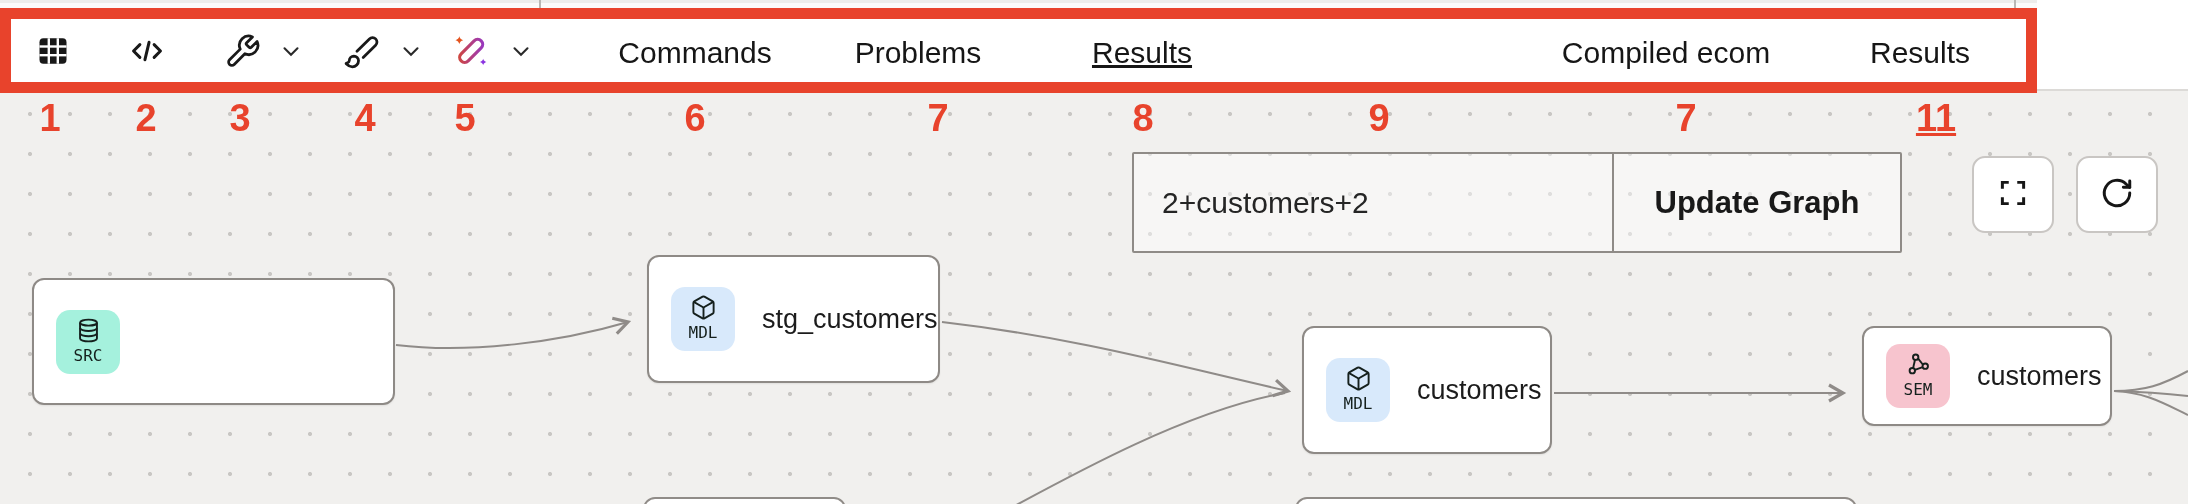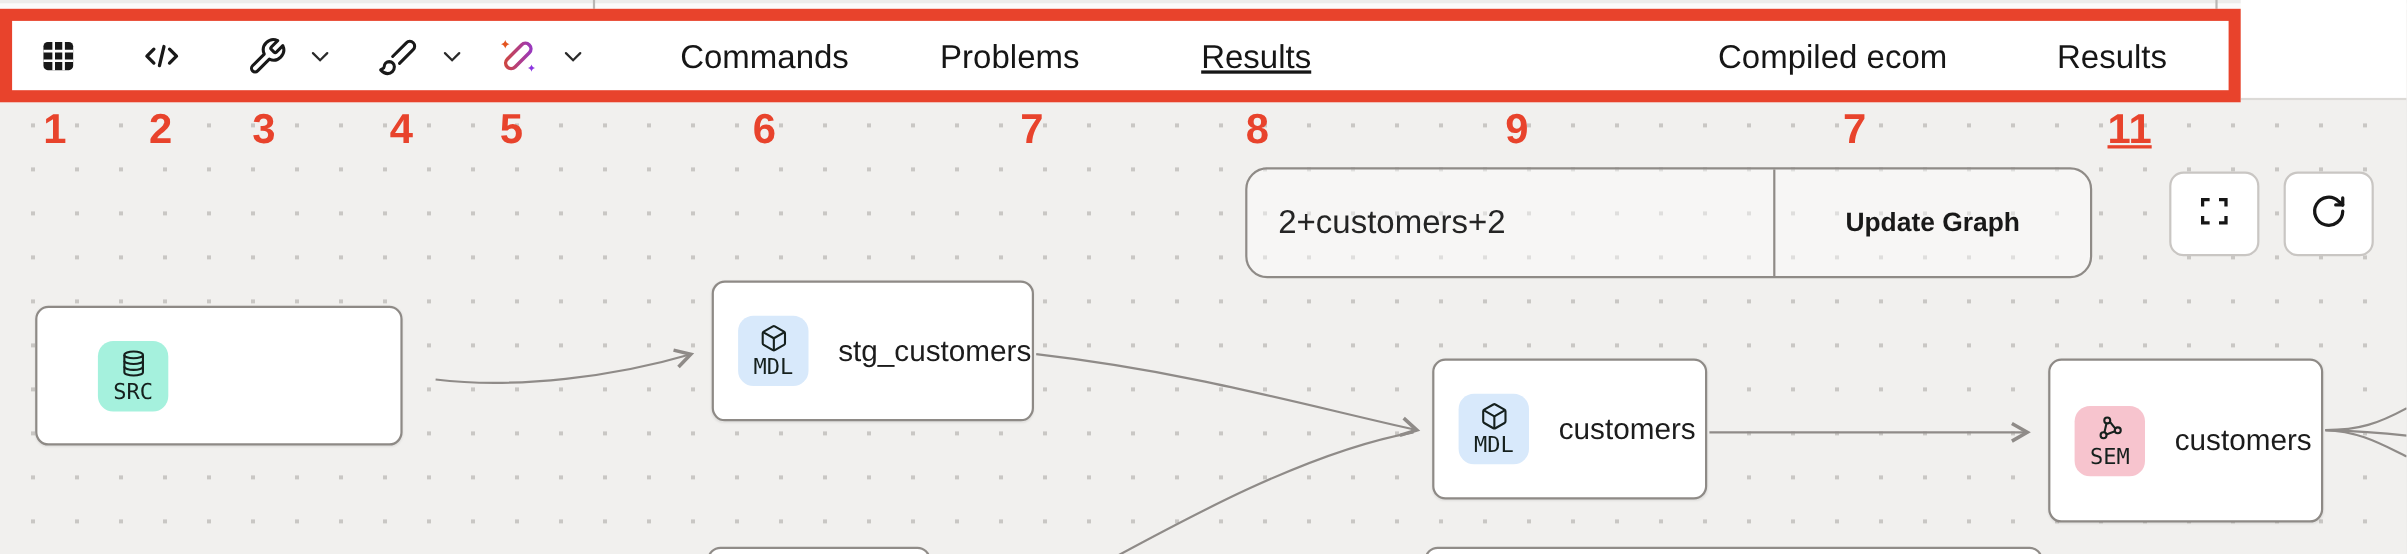--- a/index.html
+++ b/index.html
@@ -19,33 +19,33 @@
   .redbox{position:absolute;left:0;top:8px;width:2037px;height:85px;background:#ffffff;border:11px solid #e8432c;}
   .tool-icon{position:absolute;top:31px;height:40px;display:flex;align-items:center;z-index:5;}
   .tool-icon svg{display:block;}
   .tab{position:absolute;top:36px;transform:translateX(-50%);font-size:30px;font-weight:500;color:#161616;white-space:nowrap;z-index:5;cursor:pointer;}
   
   .num{position:absolute;top:97px;transform:translateX(-50%);font-size:38px;font-weight:700;color:#e8432c;z-index:6;}
   
   .node{position:absolute;background:#ffffff;border:2px solid #8e8a86;border-radius:12px;display:flex;align-items:center;box-shadow:0 1px 2px rgba(0,0,0,.07);z-index:3;cursor:pointer;}
   .badge{width:64px;height:64px;border-radius:14px;margin-left:22px;display:flex;flex-direction:column;align-items:center;justify-content:center;flex:none;}
   .badge svg{display:block;}
-  .badge .bt{font-family:"DejaVu Sans Mono", monospace;font-size:20px;font-weight:500;color:#15201d;line-height:22px;margin-top:1px;}
+  .badge .bt{font-family:"DejaVu Sans Mono", monospace;font-size:16px;font-weight:500;color:#15201d;line-height:22px;margin-top:1px;}
   .badge-src{background:#a5f1dd;}
   .badge-mdl{background:#d8e9fb;}
   .badge-sem{background:#f7c4ce;}
   .node .nlabel{margin-left:27px;margin-right:28px;font-size:27px;color:#1c1c1c;white-space:nowrap;}
   .partial{position:absolute;top:497px;height:60px;background:#ffffff;border:2px solid #908c88;border-radius:12px;z-index:3;cursor:pointer;}
   
   .edges{position:absolute;left:0;top:0;z-index:2;pointer-events:none;}
   
-  .qgroup{position:absolute;left:1132px;top:152px;width:770px;height:101px;border:2px solid #8f8b87;border-radius:20px;background:rgba(255,255,255,.42);display:flex;align-items:stretch;z-index:4;}
+  .qgroup{position:absolute;left:1132px;top:152px;width:770px;height:101px;border:2px solid #8f8b87;border-radius:2px;background:rgba(255,255,255,.42);display:flex;align-items:stretch;z-index:4;}
   .qinput{flex:none;width:478px;border:none;outline:none;background:transparent;font-family:"Liberation Sans",sans-serif;font-size:30px;color:#252525;padding:0 0 0 28px;border-radius:10px 0 0 10px;}
   .qdivider{width:2px;background:#8f8b87;}
-  .qbutton{flex:1;display:flex;align-items:center;justify-content:center;font-size:24px;font-weight:700;color:#191919;cursor:pointer;border-radius:0 10px 10px 0;}
+  .qbutton{flex:1;display:flex;align-items:center;justify-content:center;font-size:31px;font-weight:700;color:#191919;cursor:pointer;border-radius:0 10px 10px 0;}
   
   .cbtn{position:absolute;top:156px;width:82px;height:77px;background:#ffffff;border:2px solid #c9c6c3;border-radius:13px;display:flex;align-items:center;justify-content:center;z-index:4;cursor:pointer;}
 </style>
 </head>
 <body>
 
 <div class="stage">
 
   <svg class="edges" width="2188" height="504" viewBox="0 0 2188 504">
     <defs>
@@ -57,21 +57,21 @@
       <path d="M396 345 C 470 354, 560 342, 628 322" marker-end="url(#arrow)"></path>
       <path d="M942 322 C 1080 338, 1185 368, 1288 391" marker-end="url(#arrow)"></path>
       <path d="M985 522 C 1080 470, 1190 410, 1285 393"></path>
       <path d="M1554 393 L 1843 393" marker-end="url(#arrow)"></path>
       <path d="M2114 391 C 2145 391, 2162 385, 2188 371"></path>
       <path d="M2114 391 C 2150 392, 2170 394, 2188 396"></path>
       <path d="M2114 391 C 2145 392, 2165 404, 2188 415"></path>
     </g>
   </svg>
 
-  <div class="node" style="left:32px;top:278px;width:334px;height:127px;padding-left:33px;">
+  <div class="node" style="left:32px;top:278px;width:363px;height:127px;">
     <div class="badge badge-src">
       <span>
         <svg width="27" height="27" viewBox="0 0 24 24" fill="none" stroke="#15201d" stroke-width="1.7">
           <ellipse cx="12" cy="5" rx="7.5" ry="2.7"></ellipse>
           <path d="M4.5 5v4.7c0 1.5 3.4 2.7 7.5 2.7s7.5-1.2 7.5-2.7V5"></path>
           <path d="M4.5 9.7v4.7c0 1.5 3.4 2.7 7.5 2.7s7.5-1.2 7.5-2.7V9.7"></path>
           <path d="M4.5 14.4v4.6c0 1.5 3.4 2.7 7.5 2.7s7.5-1.2 7.5-2.7v-4.6"></path>
         </svg>
       </span>
       <span class="bt">SRC</span>
@@ -99,21 +99,21 @@
           <path d="M21 16V8a1.6 1.6 0 0 0-.8-1.4l-7.4-4.2a1.6 1.6 0 0 0-1.6 0L3.8 6.6A1.6 1.6 0 0 0 3 8v8a1.6 1.6 0 0 0 .8 1.4l7.4 4.2a1.6 1.6 0 0 0 1.6 0l7.4-4.2A1.6 1.6 0 0 0 21 16z"></path>
           <polyline points="3.3 7 12 12 20.7 7"></polyline>
           <line x1="12" y1="22" x2="12" y2="12"></line>
         </svg>
       </span>
       <span class="bt">MDL</span>
     </div>
     <span class="nlabel">customers</span>
   </div>
 
-  <div class="node" style="left:1862px;top:326px;width:250px;height:149px;">
+  <div class="node" style="left:1862px;top:326px;width:250px;height:100px;">
     <div class="badge badge-sem">
       <span>
         <svg width="27" height="27" viewBox="0 0 24 24" fill="none" stroke="#15201d" stroke-width="1.7">
           <circle cx="6.5" cy="17.5" r="2.4"></circle>
           <circle cx="9.5" cy="5.5" r="2.4"></circle>
           <circle cx="18" cy="13.5" r="2.4"></circle>
           <line x1="7.2" y1="15.2" x2="8.9" y2="7.8"></line>
           <line x1="11.7" y1="6.7" x2="16" y2="12.2"></line>
           <line x1="8.8" y1="16.8" x2="15.7" y2="14.3"></line>
         </svg>

